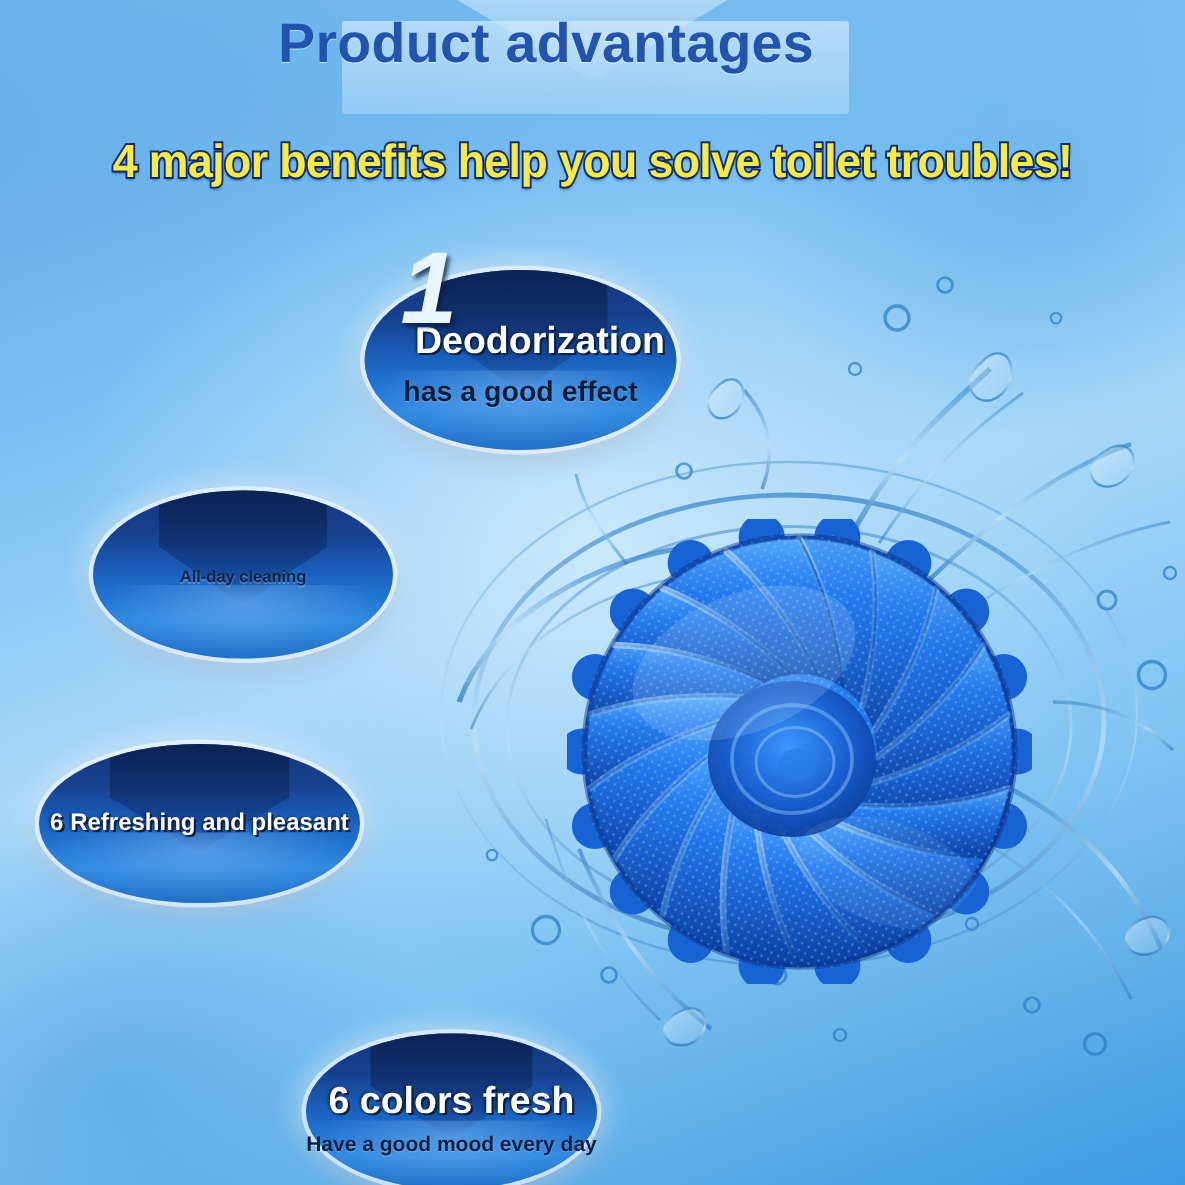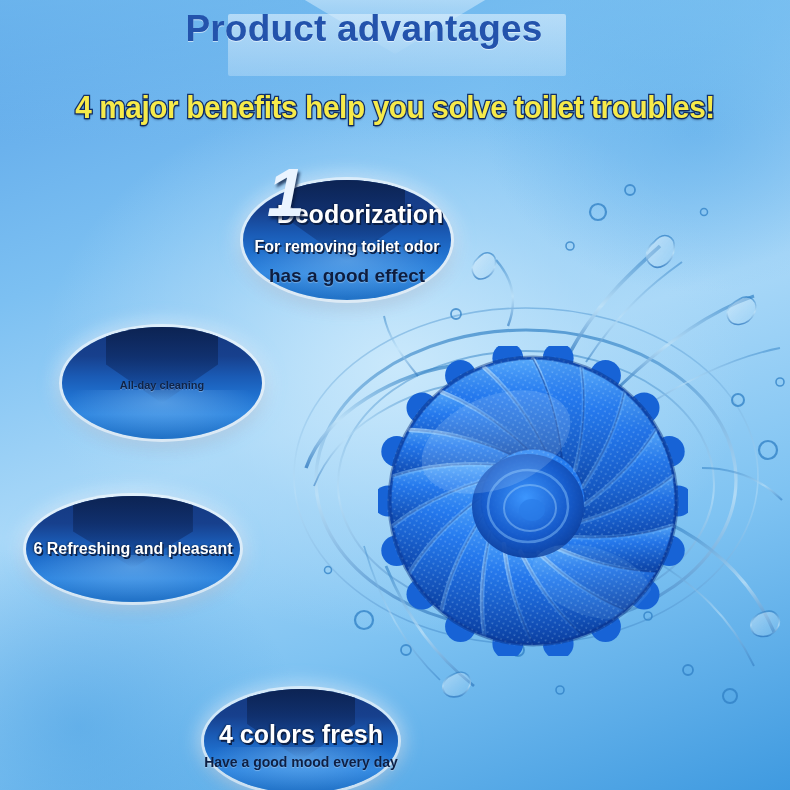--- a/index.html
+++ b/index.html
@@ -405,21 +405,20 @@
   <div class="header-chevron"></div>
   <div class="title-panel"></div>
   <div class="title-text">Product advantages</div>
   <div class="subtitle-text">4 major benefits help you solve toilet troubles!</div>
 
   <div class="callout" id="callout-1">
     <div class="bubble"></div>
     <div class="big-numeral">1</div>
     <div class="lines">
       <div class="ln1">Deodorization</div>
-      <div class="ln2">For removing toilet odor</div>
       <div class="ln3">has a good effect</div>
     </div>
   </div>
 
   <div class="callout" id="callout-2">
     <div class="bubble"></div>
     <div class="lines">
       <div class="ln3">All-day cleaning</div>
     </div>
   </div>
@@ -427,18 +426,18 @@
   <div class="callout" id="callout-3">
     <div class="bubble"></div>
     <div class="lines">
       <div class="ln1">6 Refreshing and pleasant</div>
     </div>
   </div>
 
   <div class="callout" id="callout-4">
     <div class="bubble"></div>
     <div class="lines">
-      <div class="ln1">4 colors fresh</div>
+      <div class="ln1">6 colors fresh</div>
       <div class="ln3">Have a good mood every day</div>
     </div>
   </div>
 
 </div>
 
 </body></html>

